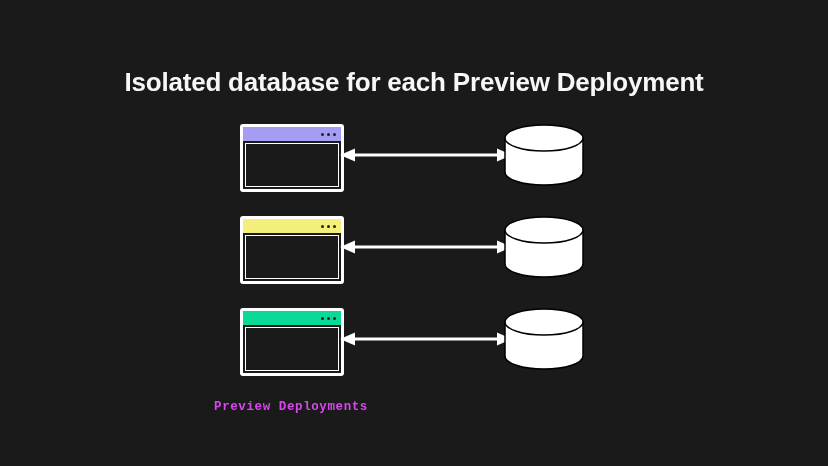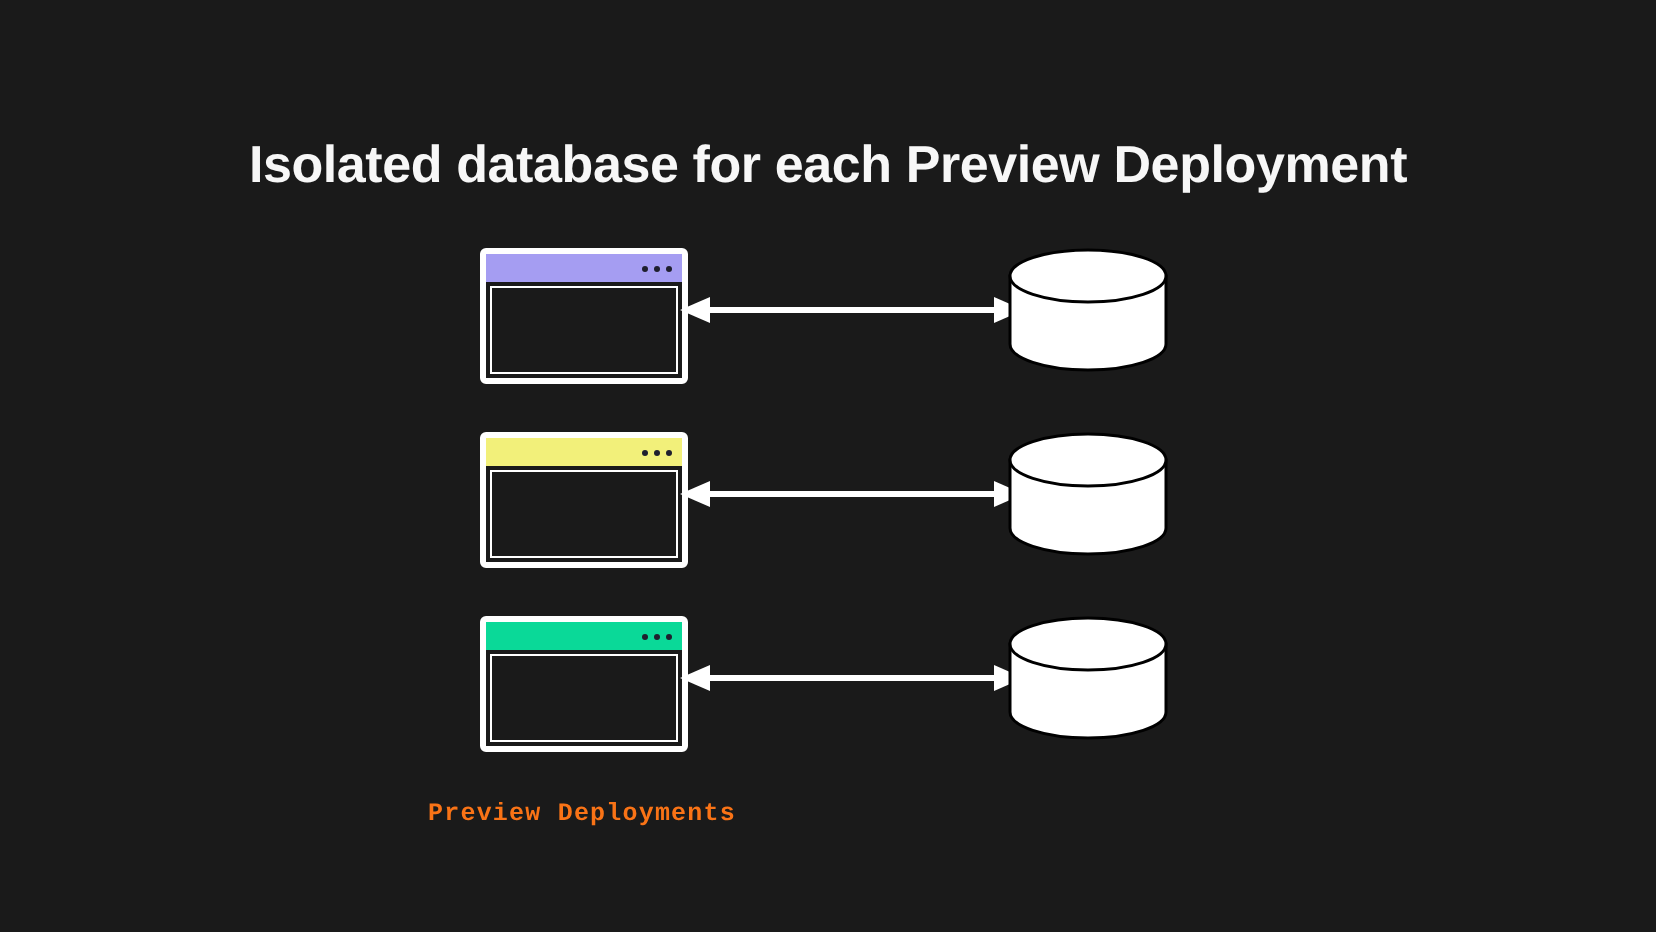--- a/index.html
+++ b/index.html
@@ -117,21 +117,21 @@
     left: 503px;
     top: 0px;
     width: 82px;
     height: 62px;
   }
 
   
   .footer-label {
     position: absolute;
     top: 400px;
-    color: #f97316;
+    color: #d946ef;
     font-family: "Liberation Mono", monospace;
     font-size: 12.5px;
     font-weight: bold;
     letter-spacing: 0.6px;
     white-space: nowrap;
   }
   #label-deployments {
     left: 180px;
     width: 222px;
     text-align: center;

